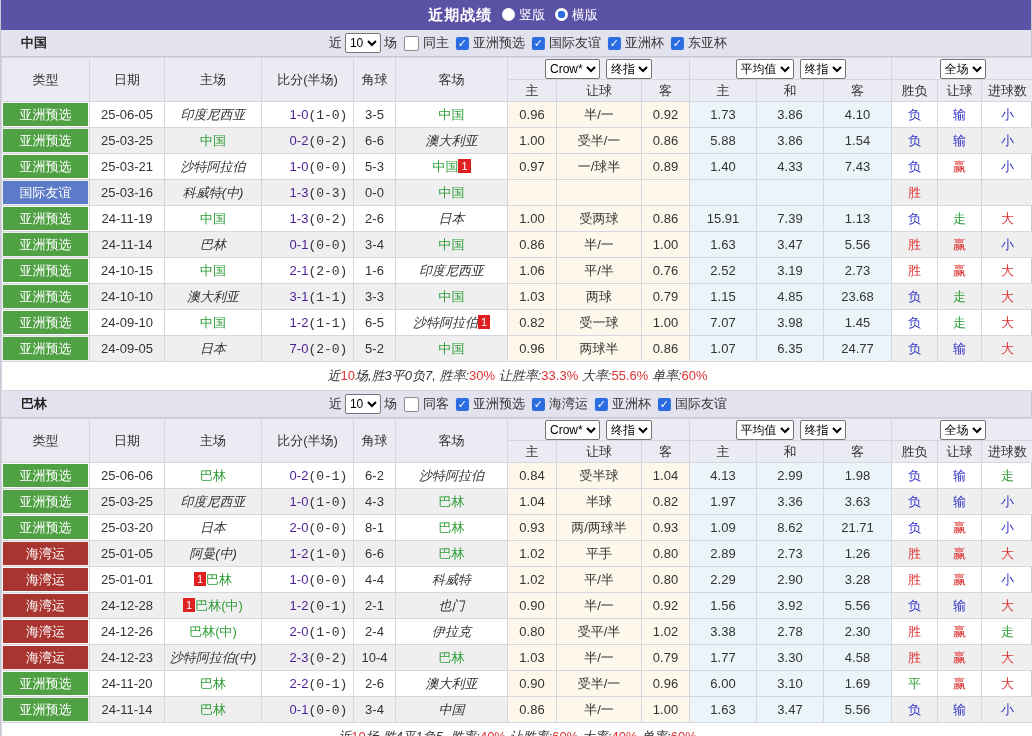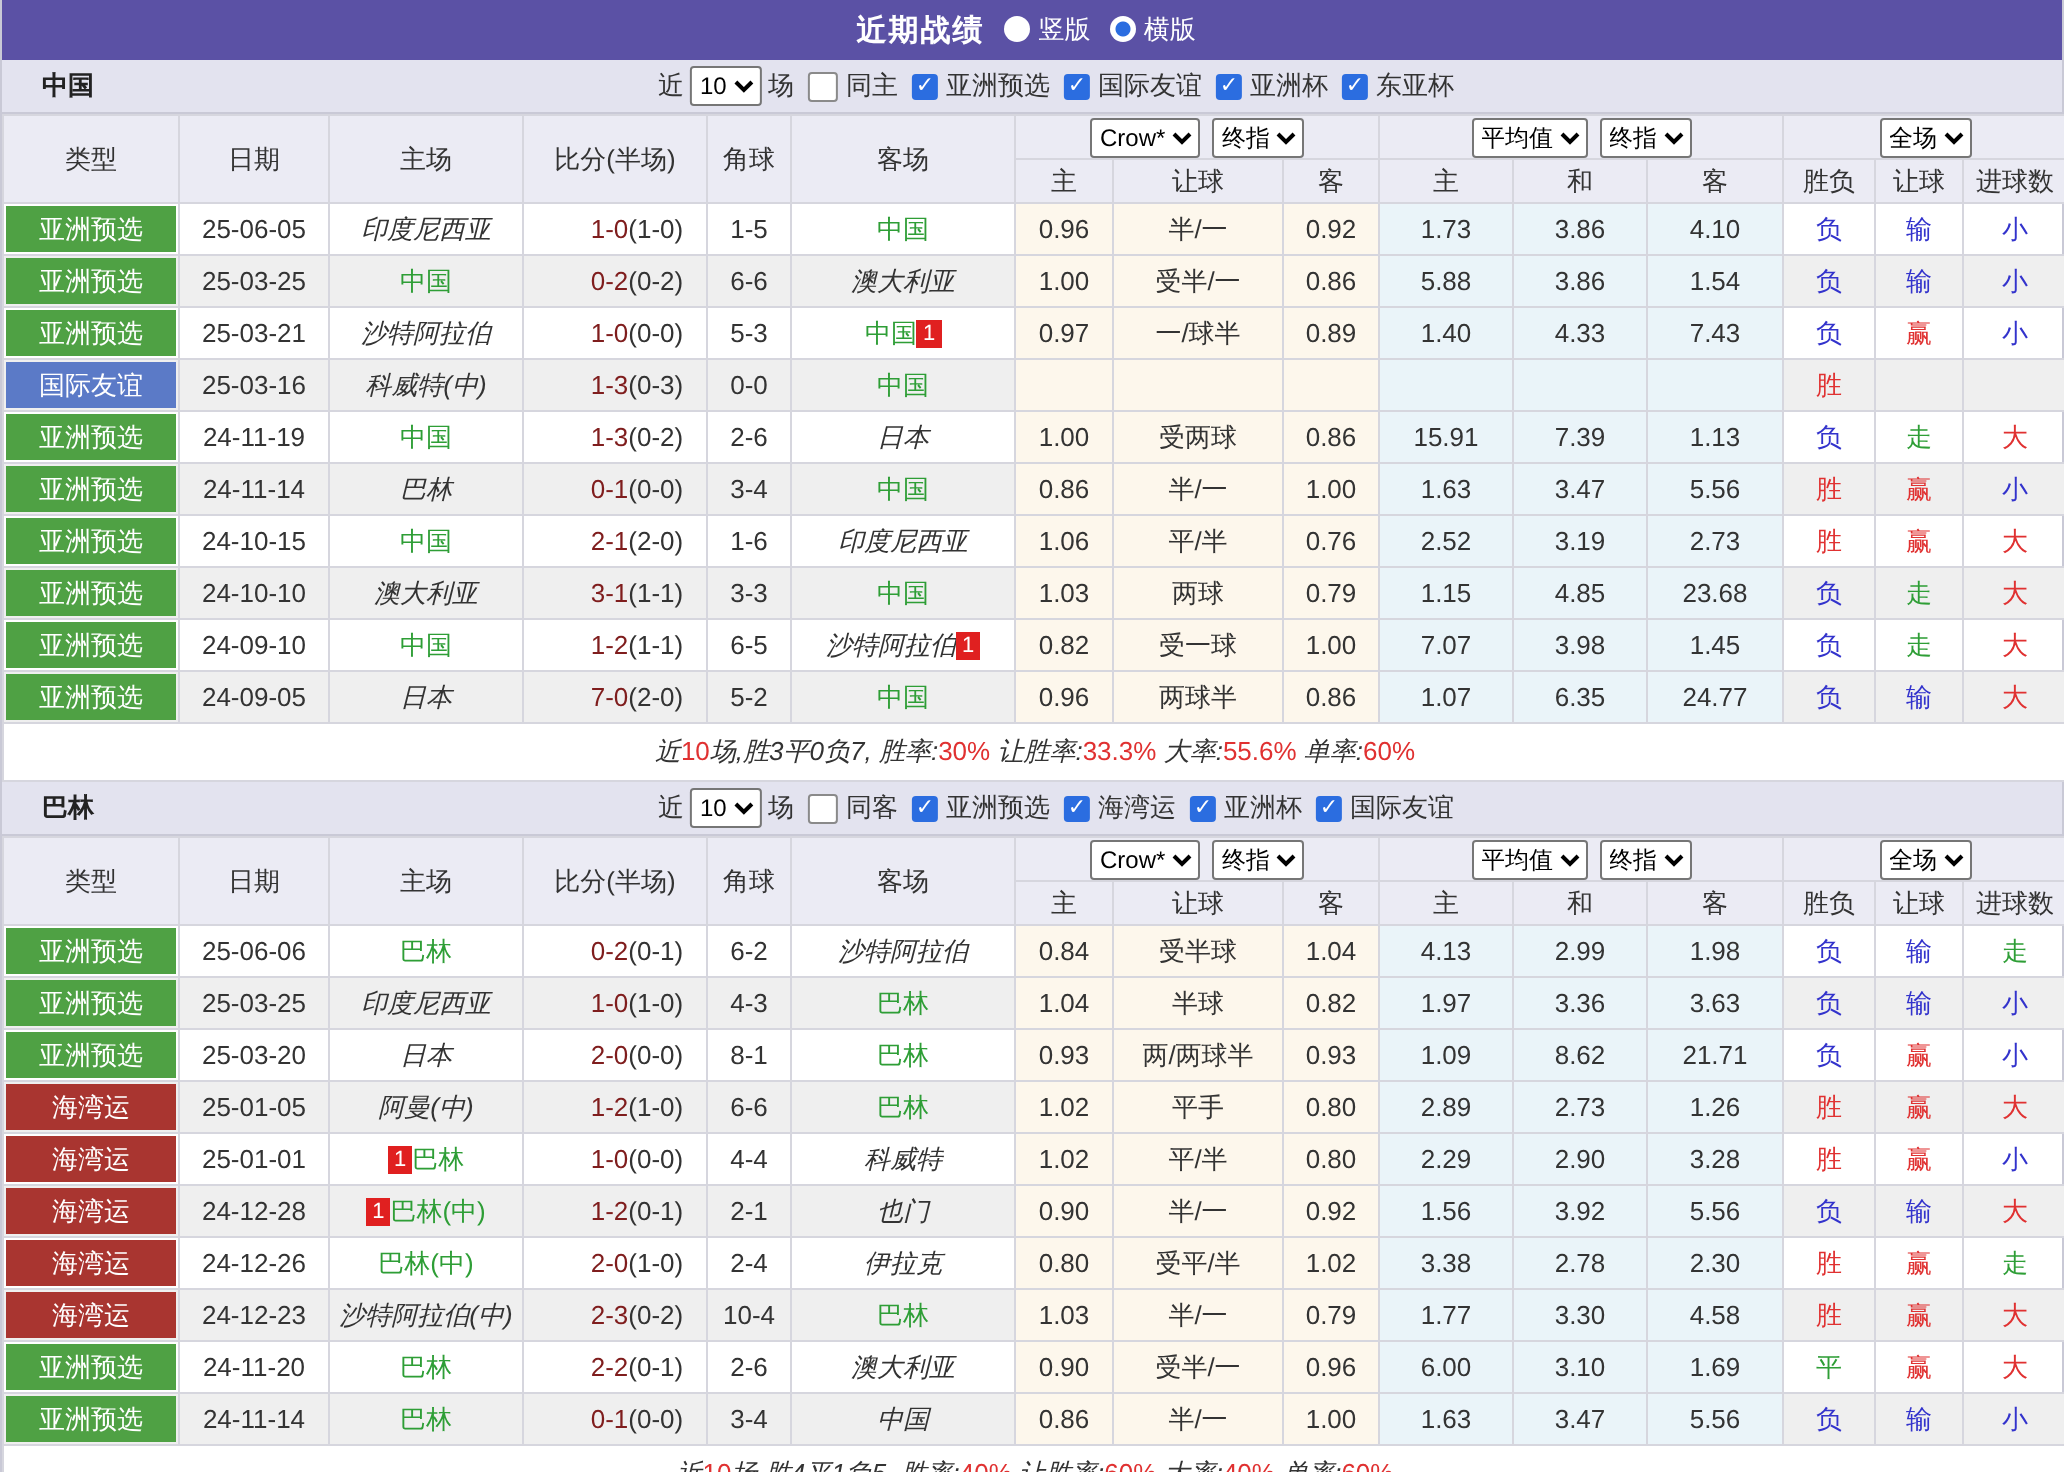--- a/index.html
+++ b/index.html
@@ -30,22 +30,22 @@
   td.cream{background:#fdf7ec !important;margin-top:24px;}
   td.lblue{background:#eaf4f9 !important;}
   .badge{margin:1px;height:23px;line-height:23px;color:#fff;font-size:13px;}
   .bg-green{background:#4fa144;}
   .bg-blue{background:#5b7ac7;}
   .bg-darkred{background:#a93530;}
   .t-green{color:#2e9e36;}
   .t-red{color:#e03131;}
   .t-blue{color:#3333cc;}
   .t-black{color:#333;font-style:italic;}
-  .sc{color:#7f1d1d;margin-left:22px;}
-  .half{color:#333;}
+  .sc{color:#4c1d95;margin-left:22px;}
+  .half{color:#333;font-family:Liberation Mono, monospace;}
   .red1{display:inline-block;background:#e02020;color:#fff;font-size:11px;line-height:14px;padding:0 3px;vertical-align:1px;}
   td.summary{height:28px;font-size:13px;background:#fff;}
 </style>
 </head>
 <body>
 
 <div class="wrap">
   <div class="topbar">
     <span class="ttl">近期战绩</span>
     <span>
@@ -116,21 +116,21 @@
             </tr>
           </thead>
           <tbody>
             <tr>
               <td>
                 <div class="badge bg-green">亚洲预选</div>
               </td>
               <td>25-06-05</td>
               <td><span class="t-black">印度尼西亚</span></td>
               <td><span class="sc">1-0</span><span class="half">(1-0)</span></td>
-              <td>1-5</td>
+              <td>3-5</td>
               <td><span class="t-green">中国</span></td>
               <td class="cream">0.96</td>
               <td class="cream">半/一</td>
               <td class="cream">0.92</td>
               <td class="lblue">1.73</td>
               <td class="lblue">3.86</td>
               <td class="lblue">4.10</td>
               <td class="t-blue">负</td>
               <td class="t-blue">输</td>
               <td class="t-blue">小</td>

